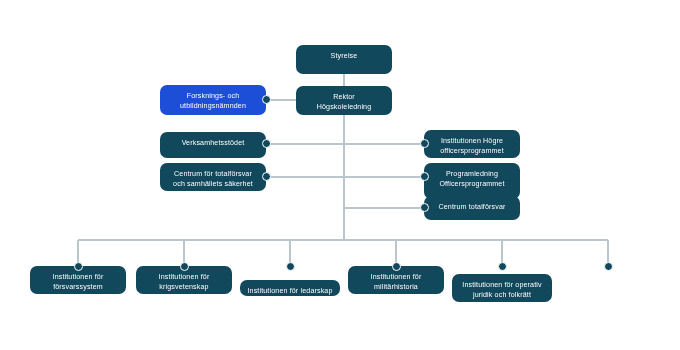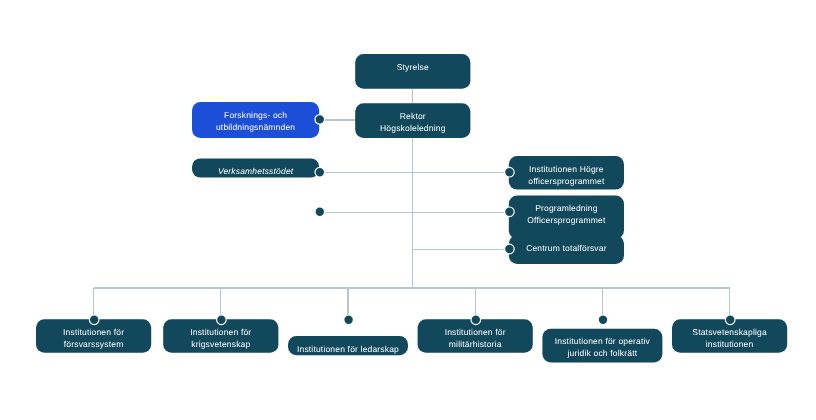--- a/index.html
+++ b/index.html
@@ -88,25 +88,29 @@
     <span class="label">Rektor
 Högskoleledning</span>
   </div>
 
   <div class="node medium" style="left:160px; top:85px; width:106px; height:30px;">
     <span class="label">Forsknings- och
 utbildningsnämnden</span>
   </div>
   <div class="conn-dot" style="left:262px; top:95px;"></div>
 
-  <div class="node dark" style="left:160px; top:132px; width:106px; height:16px;font-style:italic;">
+  <div class="node dark" style="left:160px; top:132px; width:106px; height:26px;">
     <span class="label">Verksamhetsstödet</span>
   </div>
   <div class="conn-dot" style="left:262px; top:139px;"></div>
 
+  <div class="node dark" style="left:160px; top:163px; width:106px; height:28px;">
+    <span class="label">Centrum för totalförsvar
+och samhällets säkerhet</span>
+  </div>
   <div class="conn-dot" style="left:262px; top:172px;"></div>
 
   <div class="node dark" style="left:424px; top:130px; width:96px; height:28px;">
     <span class="label">Institutionen Högre
 officersprogrammet</span>
   </div>
   <div class="conn-dot" style="left:420px; top:139px;"></div>
 
   <div class="node dark" style="left:424px; top:163px; width:96px; height:36px;">
     <span class="label">Programledning
@@ -142,19 +146,15 @@
 militärhistoria</span>
   </div>
   <div class="conn-dot" style="left:391.5px; top:262px;"></div>
 
   <div class="node dark" style="left:452px; top:274px; width:100px; height:28px;">
     <span class="label">Institutionen för operativ
 juridik och folkrätt</span>
   </div>
   <div class="conn-dot" style="left:497.5px; top:262px;"></div>
 
-  <div class="node dark" style="left:560px; top:266px; width:96px; height:28px;">
-    <span class="label">Statsvetenskapliga
-institutionen</span>
-  </div>
   <div class="conn-dot" style="left:603.5px; top:262px;"></div>
 
 </div>
 
 </body></html>

